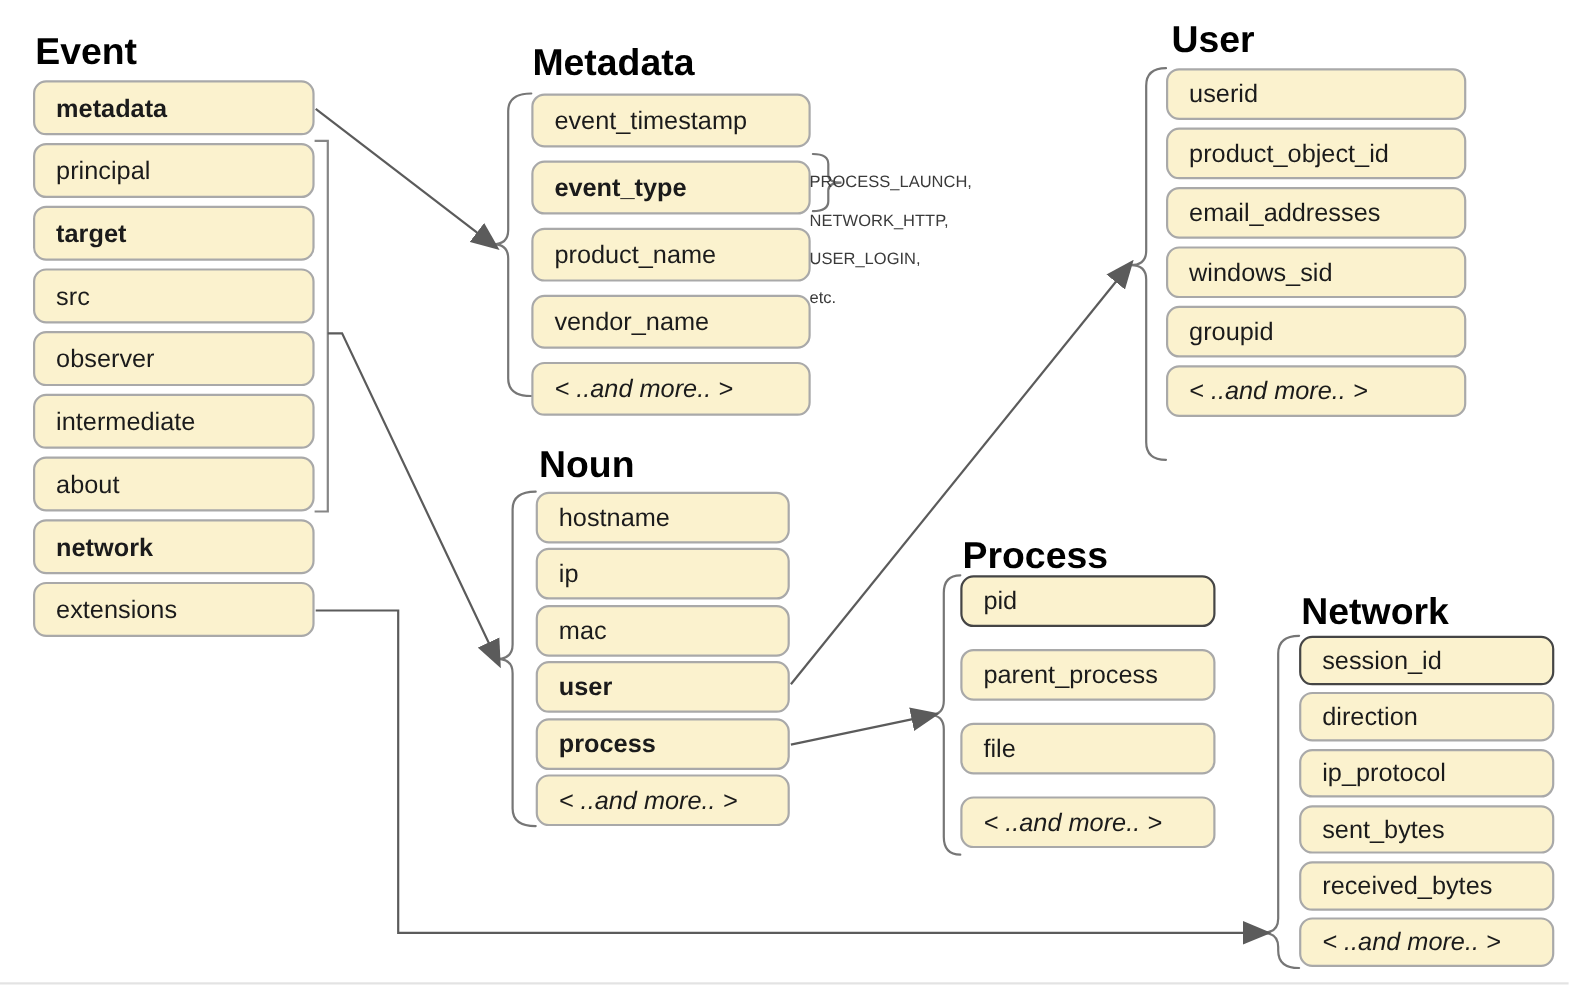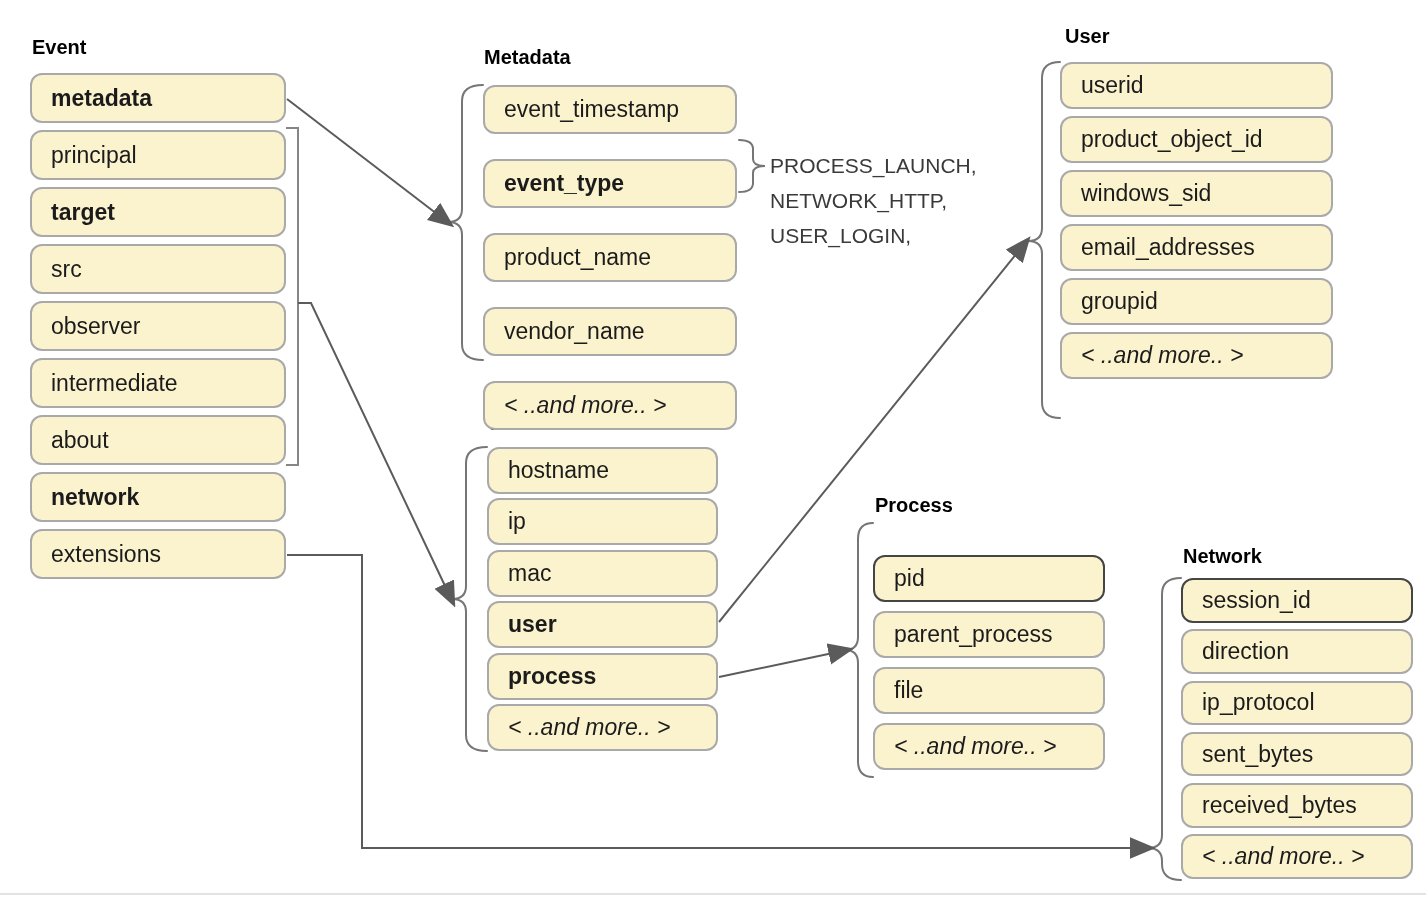--- a/index.html
+++ b/index.html
@@ -8,21 +8,21 @@
     font-family:"Liberation Sans", sans-serif;
   }
   .canvas{position:absolute;inset:0;}
   svg.wires{position:absolute;left:0;top:0;pointer-events:none;}
   .brace{stroke:var(--brace,#767676);stroke-width:2;fill:none;stroke-linecap:round;}
   .bracket{stroke:var(--bracket,#868686);stroke-width:2;fill:none;}
   .arrow{stroke:var(--connector,#5b5b5b);stroke-width:2;fill:none;}
   #ah path{fill:var(--connector,#5b5b5b);}
 
   .group-title{
-    position:absolute;font-size:20px;font-weight:700;color:#000;
+    position:absolute;font-size:34px;font-weight:700;color:#000;
     line-height:30px;white-space:nowrap;
   }
   .t-event   {left:32px;  top:32px;}
   .t-metadata{left:484px; top:42px;}
   .t-user    {left:1065px;top:21px;}
   .t-noun    {left:490px; top:408px;}
   .t-process {left:875px; top:490px;}
   .t-network {left:1183px;top:541px;}
 
   .boxes{position:absolute;display:flex;flex-direction:column;}
@@ -35,34 +35,34 @@
     padding-left:19px;
     font-size:23px;color:var(--label_text,#1b1b1b);
     white-space:nowrap;
   }
   .fbox.bold{font-weight:700;}
   .fbox.italic{font-style:italic;}
   .fbox.dark-border{border-color:var(--box_border_dark,#454545);}
 
   .g-event   {left:30px;  top:73px;  width:256px;gap:7px;}
   .g-event   .fbox{height:50px;}
-  .g-metadata{left:483px; top:85px;  width:254px;gap:25px;}
+  .g-metadata{left:483px; top:85px;  width:254px;gap:12px;}
   .g-metadata .fbox{height:49px;}
   .g-user    {left:1060px;top:62px;  width:273px;gap:7px;}
   .g-user    .fbox{height:47px;}
   .g-noun    {left:487px; top:447px; width:231px;gap:4.4px;}
   .g-noun    .fbox{height:47px;}
-  .g-process {left:873px; top:523px; width:232px;gap:9px;margin-top:32px;}
+  .g-process {left:873px; top:523px; width:232px;gap:20px;}
   .g-process .fbox{height:47px;}
   .g-network {left:1181px;top:578px; width:232px;gap:6.8px;}
   .g-network .fbox{height:44.5px;}
 
   .annotation{
-    position:absolute;left:770px;top:148px;
-    font-size:21px;line-height:35px;color:var(--annotation_text,#3a3a3a);
+    position:absolute;left:736px;top:148px;
+    font-size:15px;line-height:35px;color:var(--annotation_text,#3a3a3a);
     white-space:nowrap;
   }
   .divider{
     position:absolute;left:0;top:893px;width:1426px;height:2px;
     background:var(--divider,#e3e3e3);
   }
 </style>
 </head>
 <body>
 
@@ -115,22 +115,22 @@
   <div class="fbox">event_timestamp</div>
       <div class="fbox bold">event_type</div>
       <div class="fbox">product_name</div>
       <div class="fbox">vendor_name</div>
       <div class="fbox italic">&lt; ..and more.. &gt;</div>
     </div>
   <div class="boxes g-user">
 
   <div class="fbox">userid</div>
       <div class="fbox">product_object_id</div>
+      <div class="fbox">email_addresses</div>
       <div class="fbox">windows_sid</div>
-      <div class="fbox">email_addresses</div>
       <div class="fbox">groupid</div>
       <div class="fbox italic">&lt; ..and more.. &gt;</div>
     </div>
   <div class="boxes g-noun">
 
   <div class="fbox">hostname</div>
       <div class="fbox">ip</div>
       <div class="fbox">mac</div>
       <div class="fbox bold">user</div>
       <div class="fbox bold">process</div>
@@ -150,16 +150,17 @@
       <div class="fbox">ip_protocol</div>
       <div class="fbox">sent_bytes</div>
       <div class="fbox">received_bytes</div>
       <div class="fbox italic">&lt; ..and more.. &gt;</div>
     </div>
 
   <div class="annotation">
     <div>PROCESS_LAUNCH,</div>
     <div>NETWORK_HTTP,</div>
     <div>USER_LOGIN,</div>
+    <div>etc.</div>
   </div>
 
   <div class="divider"></div>
 </div>
 
 </body></html>

